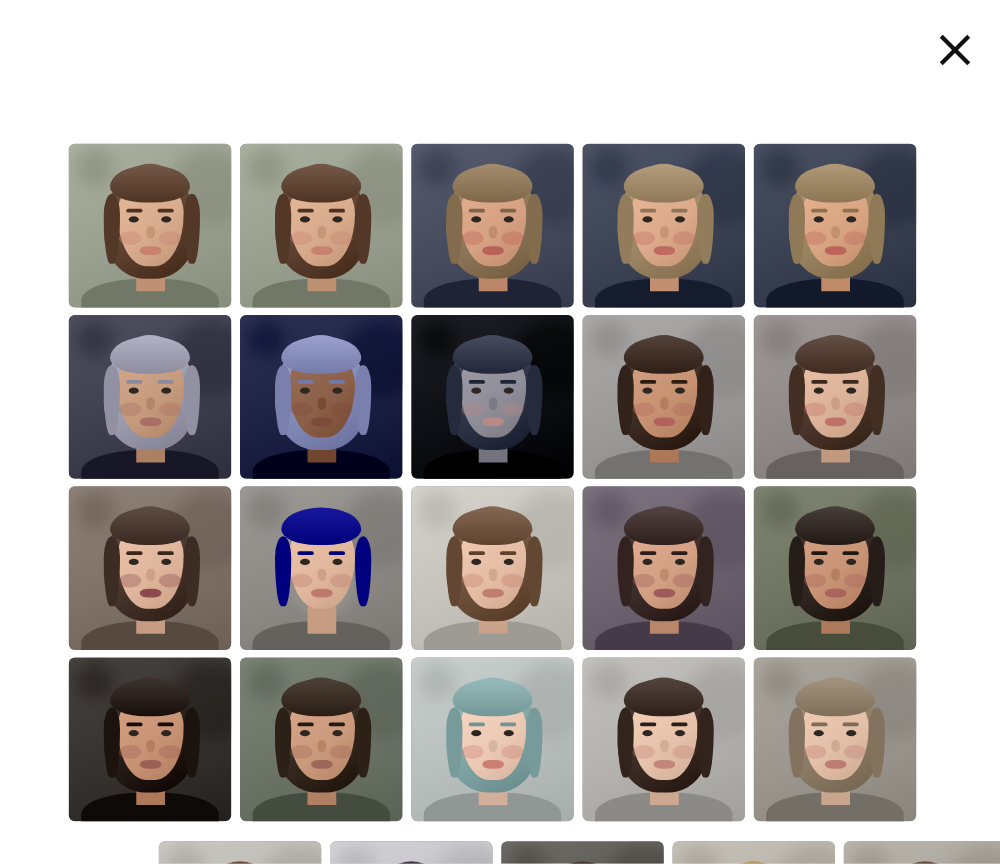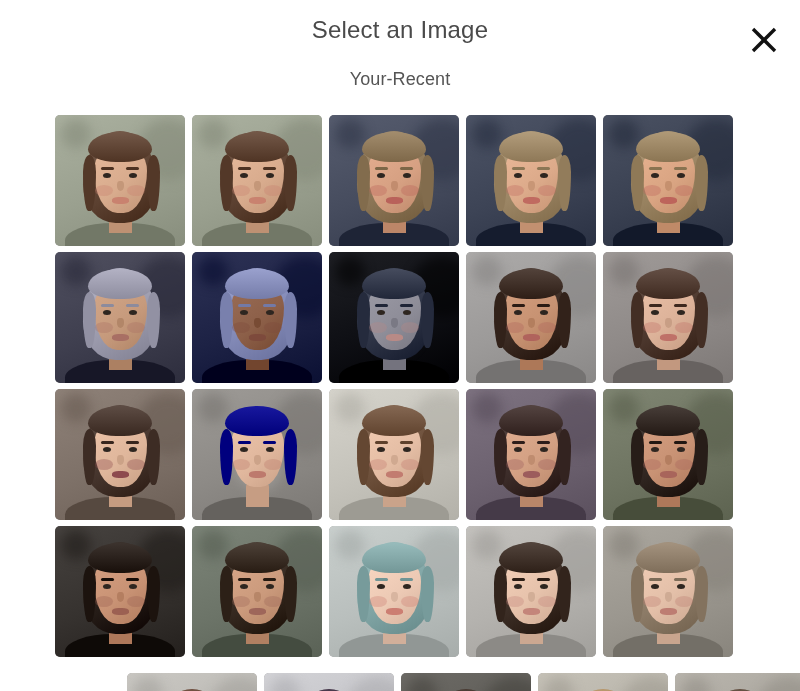--- a/index.html
+++ b/index.html
@@ -167,33 +167,31 @@
     border-radius: 50%;
     filter: blur(6px);
     opacity: .55;
   }
 </style>
 </head>
 <body>
 
 <div class="dialog">
 
-  <div class="dialog-title">Select an Image</div>
 
   <button class="close-button">
     <span>
       <svg width="30" height="30" viewBox="0 0 30 30" aria-hidden="true">
         <line x1="4" y1="4" x2="26" y2="26" stroke="#111111" stroke-width="3.4" stroke-linecap="butt"></line>
         <line x1="26" y1="4" x2="4" y2="26" stroke="#111111" stroke-width="3.4" stroke-linecap="butt"></line>
       </svg>
     </span>
   </button>
 
   <div class="tab-bar">
-    <div class="tab">Your-Recent</div>
   </div>
 
   <div class="grid-viewport">
     <div class="grid" id="main-grid">
         <div class="thumb">
           <div class="art">
             <div class="bg" style="background: linear-gradient(160deg, rgb(170, 176, 159) 0%, rgb(154, 160, 143) 55%, rgb(136, 142, 125) 100%);"></div>
             <div class="blurblob" style="width: 30px; height: 30px; left: 6px; top: 4px; background: rgb(130, 136, 119);"></div>
             <div class="blurblob" style="width: 46px; height: 46px; left: 44px; top: 56px; background: rgb(180, 186, 169);"></div>
             <div class="blurblob" style="width: 62px; height: 62px; left: 82px; top: 4px; background: rgb(130, 136, 119);"></div>

